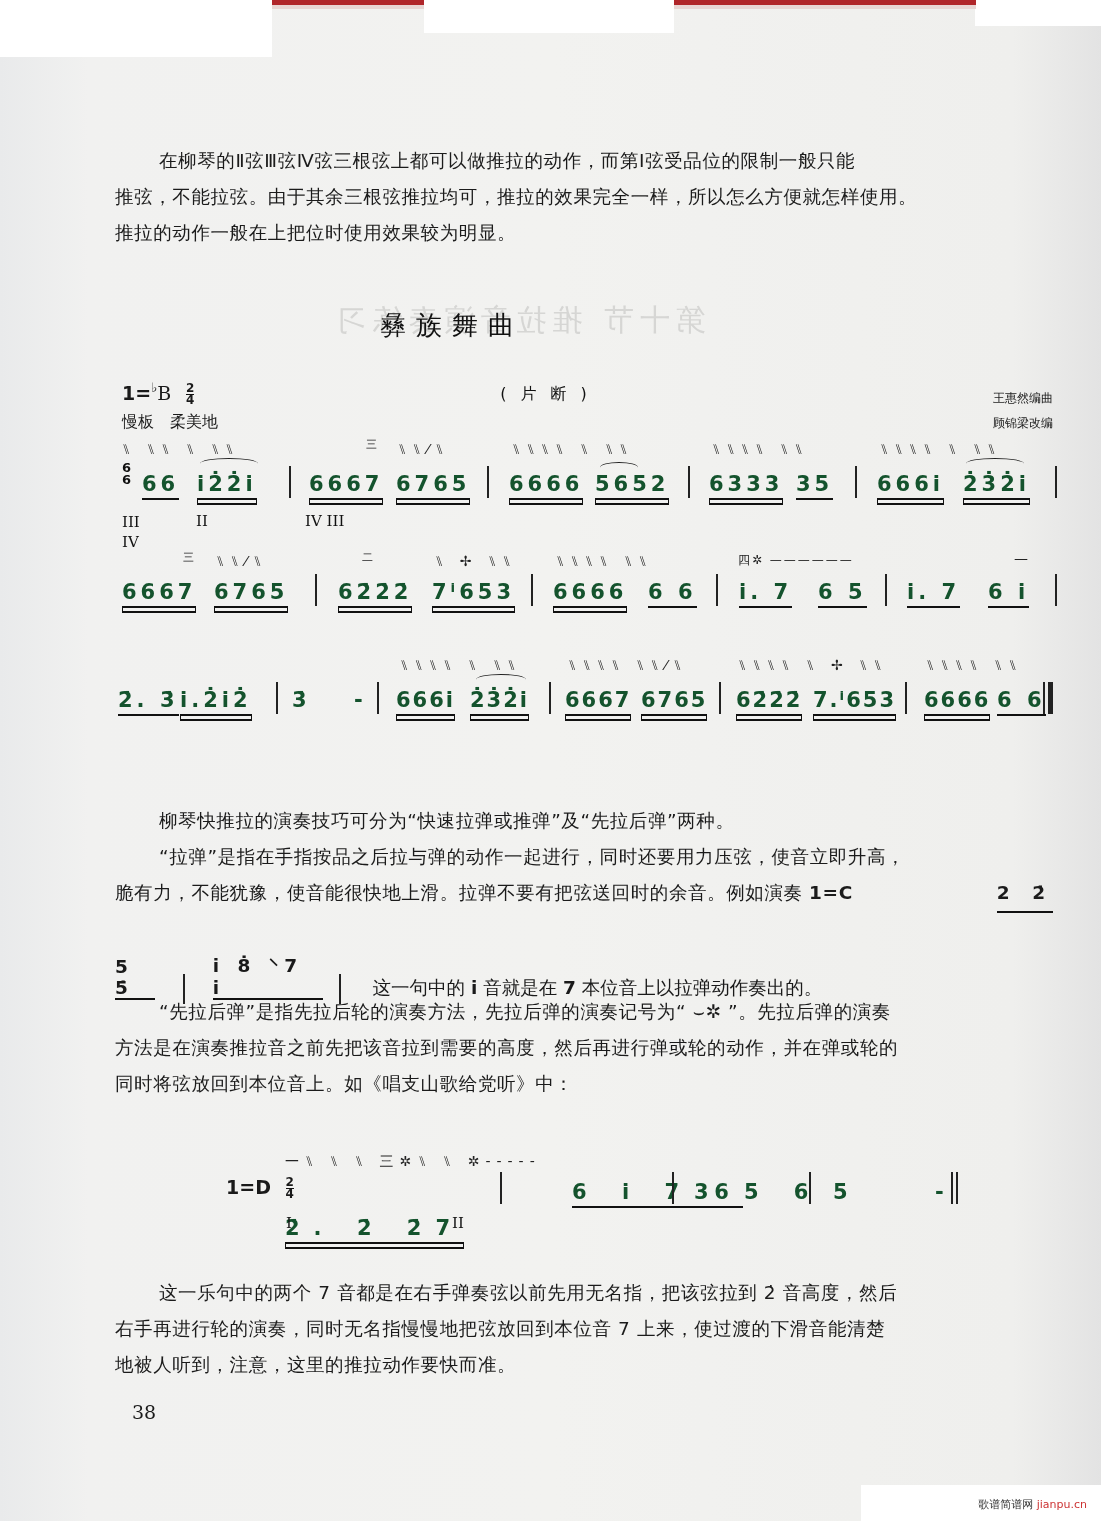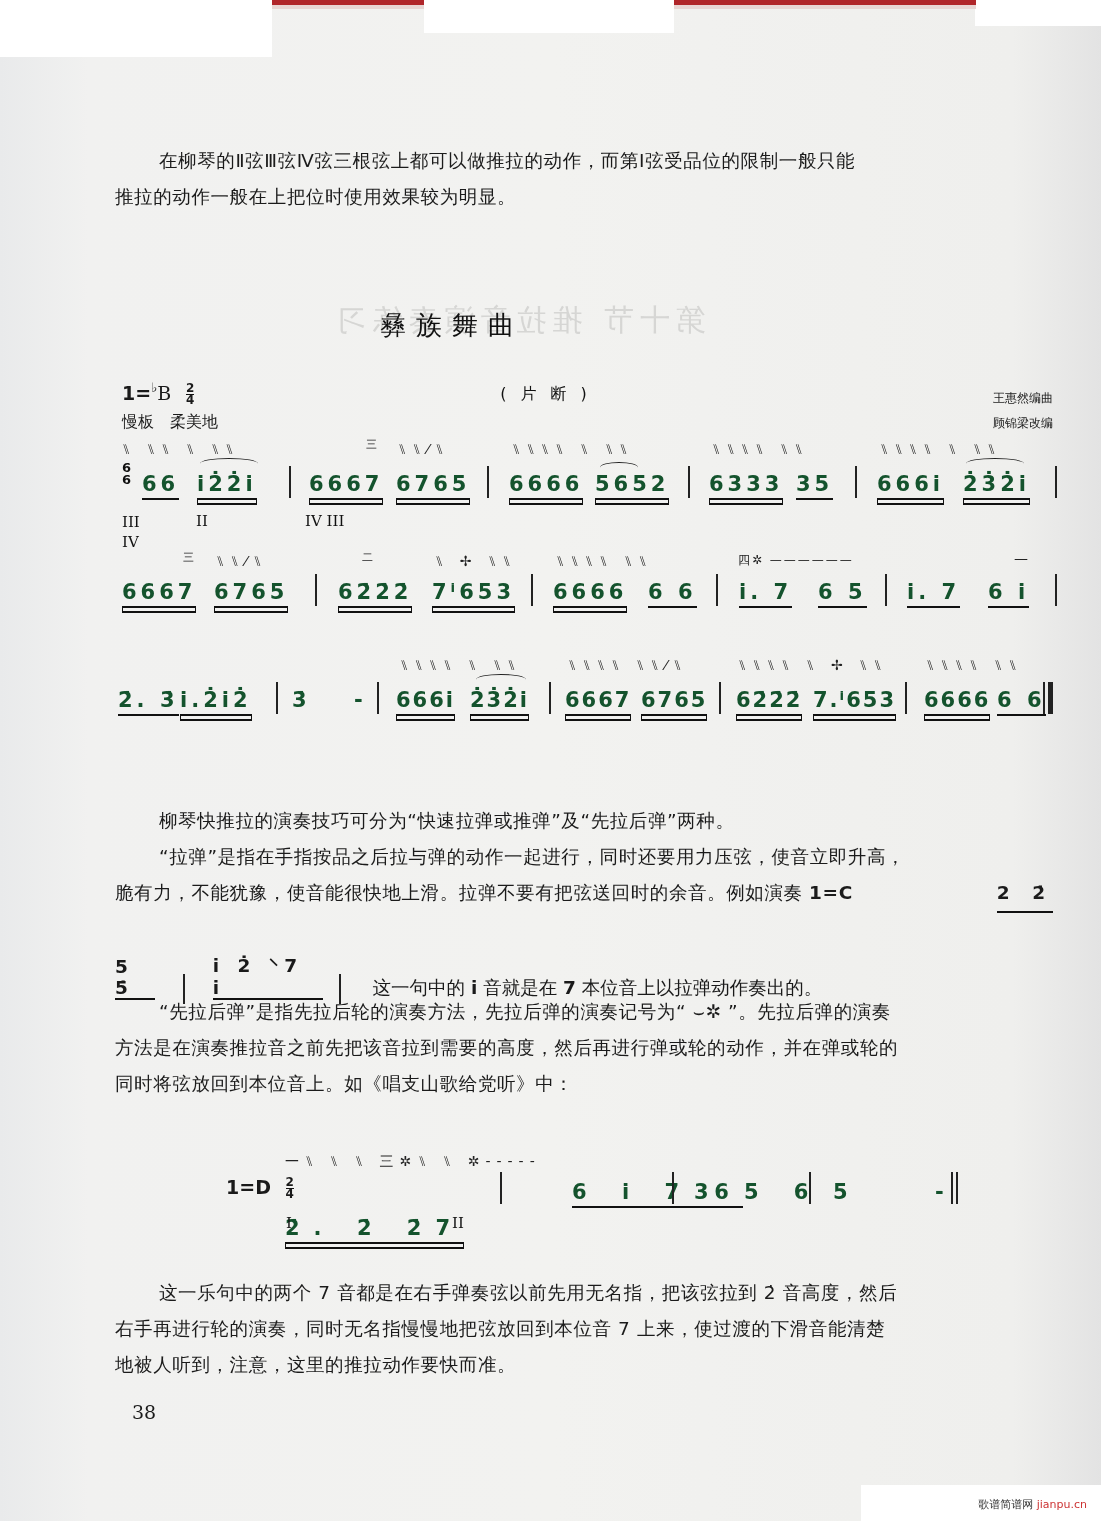--- a/index.html
+++ b/index.html
@@ -65,20 +65,21 @@
 <div class="topstrip red" style="left:272px;width:152px;"></div>
 <div class="topstrip white" style="left:424px;width:250px;height:33px;"></div>
 <div class="topstrip red" style="left:674px;width:302px;"></div>
 <div class="topstrip pink" style="left:272px;width:152px;"></div>
 <div class="topstrip pink" style="left:674px;width:302px;"></div>
 
 <div class="bleed" style="left:330px;top:300px;font-size:30px;letter-spacing:6px;transform:scaleX(-1);">第十节 推拉音演奏练习</div>
 
 <div class="para" style="top:143px;">
   <div><span class="indent"></span><span>在柳琴的Ⅱ弦Ⅲ弦Ⅳ弦三根弦上都可以做推拉的动作，而第Ⅰ弦受品位的限制一般只能</span></div>
+  <div>推弦，不能拉弦。由于其余三根弦推拉均可，推拉的效果完全一样，所以怎么方便就怎样使用。</div>
   <div>推拉的动作一般在上把位时使用效果较为明显。</div>
 </div>
 
 <div class="title">彝族舞曲</div>
 <div class="subtitle">(片断)</div>
 <div class="keysig" style="top:380px;">
   <span>1=</span><span class="flat">♭</span><span style="font-weight:normal;font-family:'DejaVu Serif',serif;">B</span>
   <span class="frac"><span class="top">2</span><span>4</span></span>
 </div>
 <div class="tempo">慢板　柔美地</div>
@@ -190,21 +191,21 @@
   <div style="position:relative;">
     <span>脆有力，不能犹豫，使音能很快地上滑。拉弹不要有把弦送回时的余音。例如演奏</span>
     <span class="inline-num">1=C</span>
     <span class="inline-num" style="position:absolute;right:2px;border-bottom:2px solid #111;letter-spacing:8px;">2 2̇</span>
   </div>
 </div>
 
 <div class="ex-line">
   <span class="inline-num" style="display:inline-block;width:40px;border-bottom:2px solid #111;letter-spacing:6px;">5 5̇</span>
   <span style="display:inline-block;width:2px;height:30px;background:#222;vertical-align:middle;margin:0 22px;"></span>
-  <span class="inline-num" style="display:inline-block;width:110px;border-bottom:2px solid #111;letter-spacing:6px;">i 2̇ ⸌7 i</span>
+  <span class="inline-num" style="display:inline-block;width:110px;border-bottom:2px solid #111;letter-spacing:6px;">i 8̇ ⸌7 i</span>
   <span style="display:inline-block;width:2px;height:30px;background:#222;vertical-align:middle;margin:0 26px 0 10px;"></span>
   <span>这一句中的</span>
   <span class="inline-num">i</span>
   <span>音就是在</span>
   <span class="inline-num">7</span>
   <span>本位音上以拉弹动作奏出的。</span>
 </div>
 
 <div class="para" style="top:994px;">
   <div><span class="indent"></span><span>“先拉后弹”是指先拉后轮的演奏方法，先拉后弹的演奏记号为“ ⌣✲ ”。先拉后弹的演奏</span></div>

